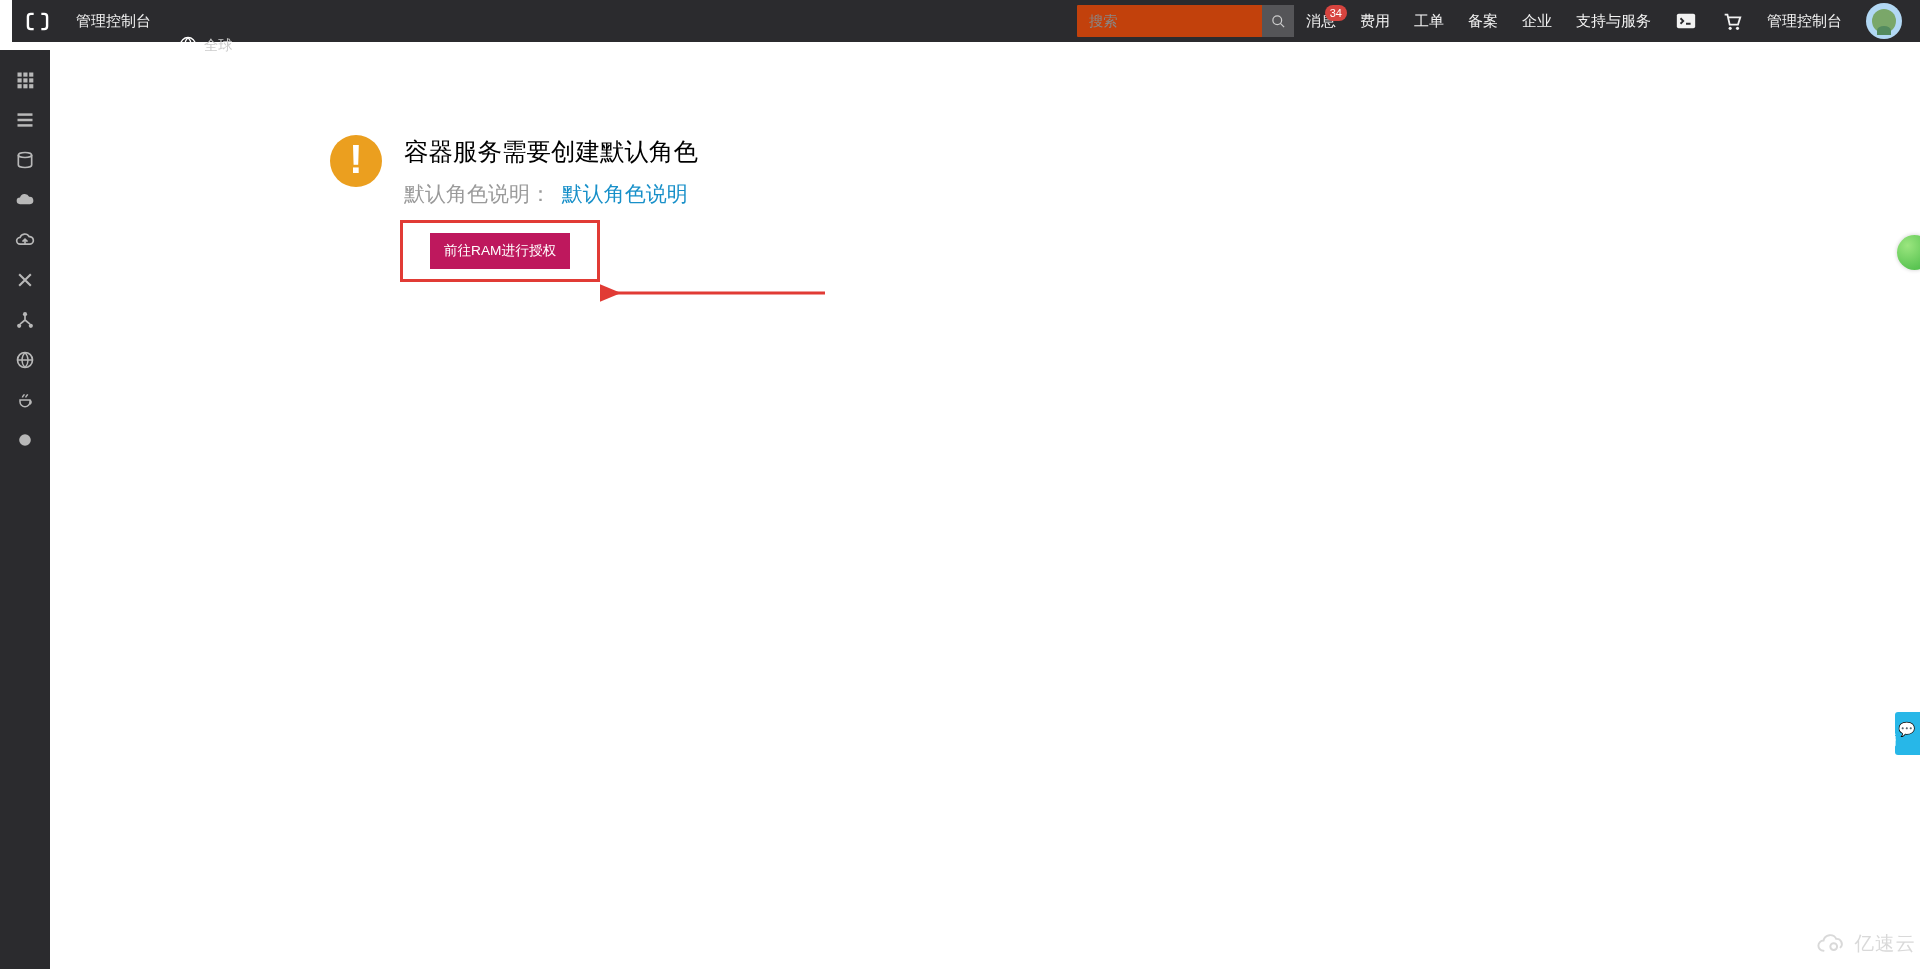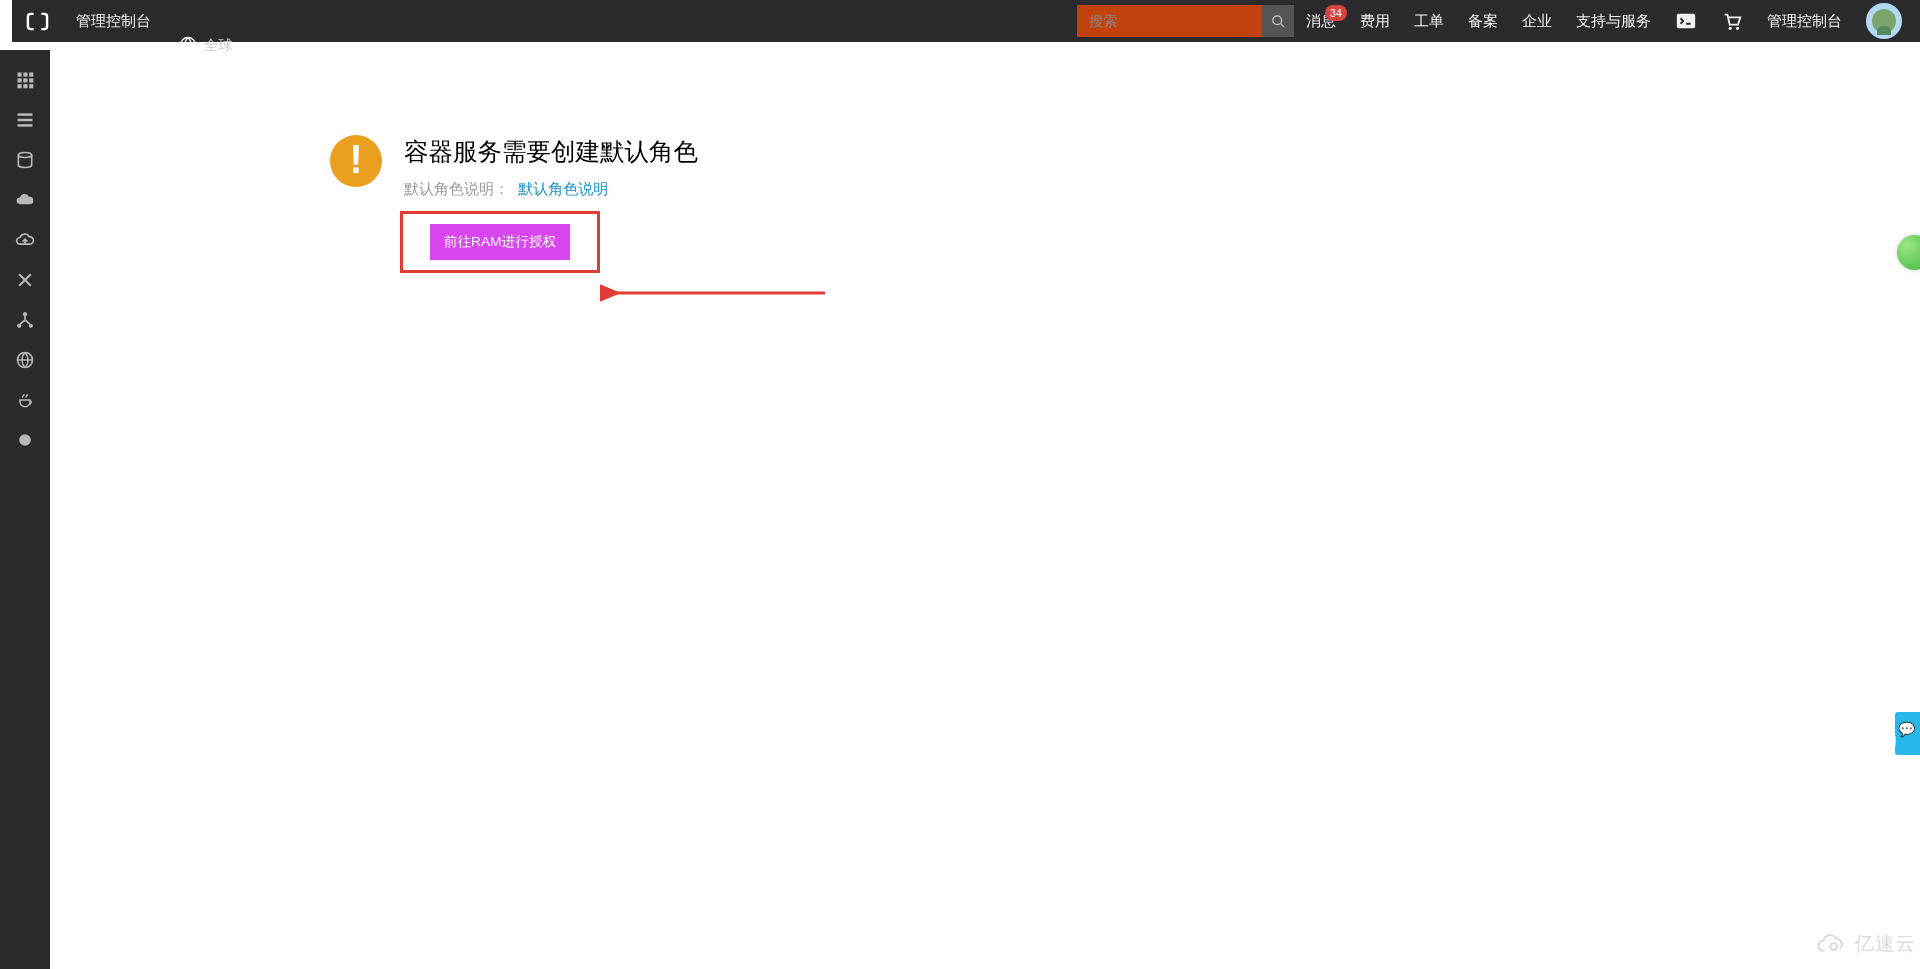--- a/index.html
+++ b/index.html
@@ -43,24 +43,24 @@
     .collapse-tab{ position:fixed; left:50px; top:508px; width:15px; height:55px; background:#d6d6d6; border-radius:0 4px 4px 0; display:flex; align-items:center; justify-content:center; cursor:pointer; }
     .collapse-tab::before{ content:""; border-right:6px solid #888; border-top:5px solid transparent; border-bottom:5px solid transparent; }
 
     
     .main { position:fixed; top:50px; left:50px; right:0; bottom:0; background:#fff; overflow:auto; }
     .notice-wrap { margin: 85px 0 0 280px; max-width: 735px; }
     .notice-row { display:flex; gap:22px; }
     .warn-circle { width:52px; height:52px; border-radius:50%; background:#eb9f1f; display:flex; align-items:center; justify-content:center; flex-shrink:0; }
     .warn-circle span{ color:#fff; font-size:40px; font-weight:600; line-height:1; transform:translateY(-2px); }
     .notice-text h2{ font-size:24.5px; font-weight:400; color:#000000; margin-bottom:12px; }
-    .notice-sub { font-size:15px; color:#9a9a9a; }
+    .notice-sub { font-size:21px; color:#9a9a9a; }
     .notice-sub a{ color:#1890c9; text-decoration:none; margin-left:5px; }
     .action-box { margin: 12px 0 0 70px; padding:10px 5px; border:3px solid #e13b35; width:200px; display:flex; justify-content:center; }
-    .ram-btn { background:#d946ef; color:#fff; border:none; padding:9px 14px; font-size:13.7px; cursor:pointer; }
+    .ram-btn { background:#be185d; color:#fff; border:none; padding:9px 14px; font-size:13.7px; cursor:pointer; }
     .arrow { position:absolute; left:550px; top:228px; }
 
     
     .cloudshell-tip{ position:absolute; top:51px; right:135px; background:#fff; border:1px solid #ddd; border-radius:3px; padding:7px 11px; font-size:14.5px; color:#555; display:flex; align-items:center; gap:12px; box-shadow:0 0 3px rgba(0,0,0,0.05); }
     .cloudshell-tip::before{ content:""; position:absolute; top:-7px; right:48px; border-bottom:7px solid #fff; border-left:7px solid transparent; border-right:7px solid transparent; }
     .cloudshell-tip .close-x{ font-size:17px; color:#999; cursor:pointer; font-weight:300; }
 
     
     .float-green{ position:fixed; right:-12px; top:235px; width:35px; height:35px; border-radius:50%; background:radial-gradient(circle at 30% 30%, #9be67f, #3eb53f); box-shadow:0 0 4px rgba(0,0,0,0.2); }
     .feedback-bar{ position:fixed; right:0; top:712px; width:25px; background:#27b7e8; color:#fff; writing-mode:vertical-rl; text-orientation:upright; padding:9px 2px; font-size:13.5px; text-align:center; border-radius:3px 0 0 3px; letter-spacing:2px; }

